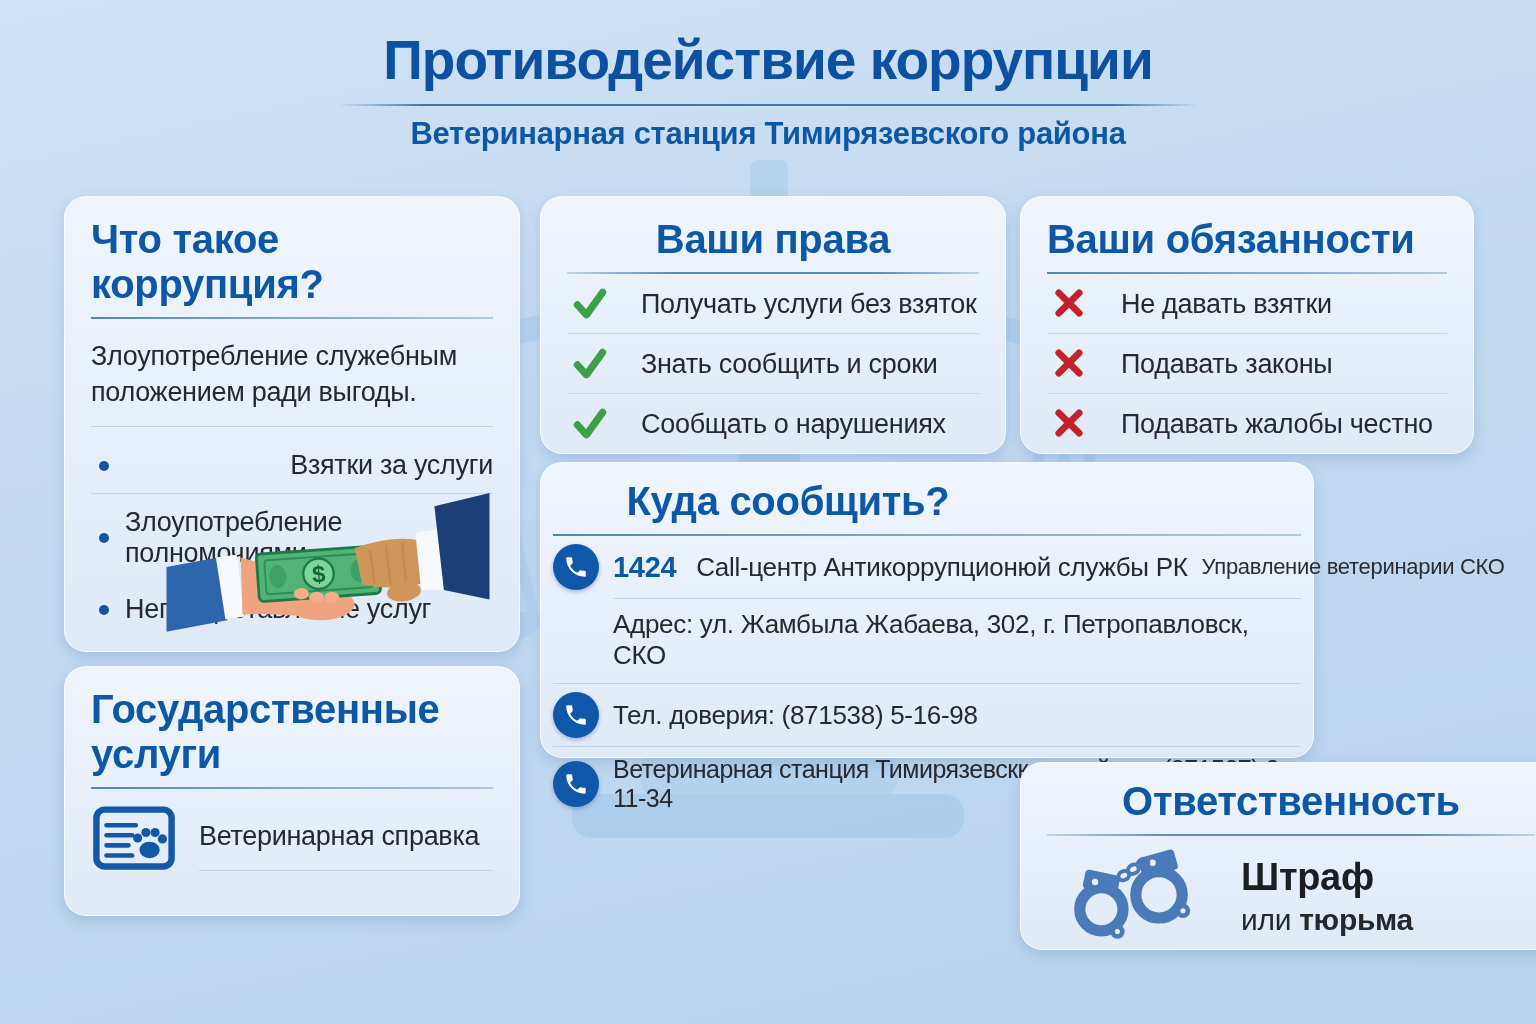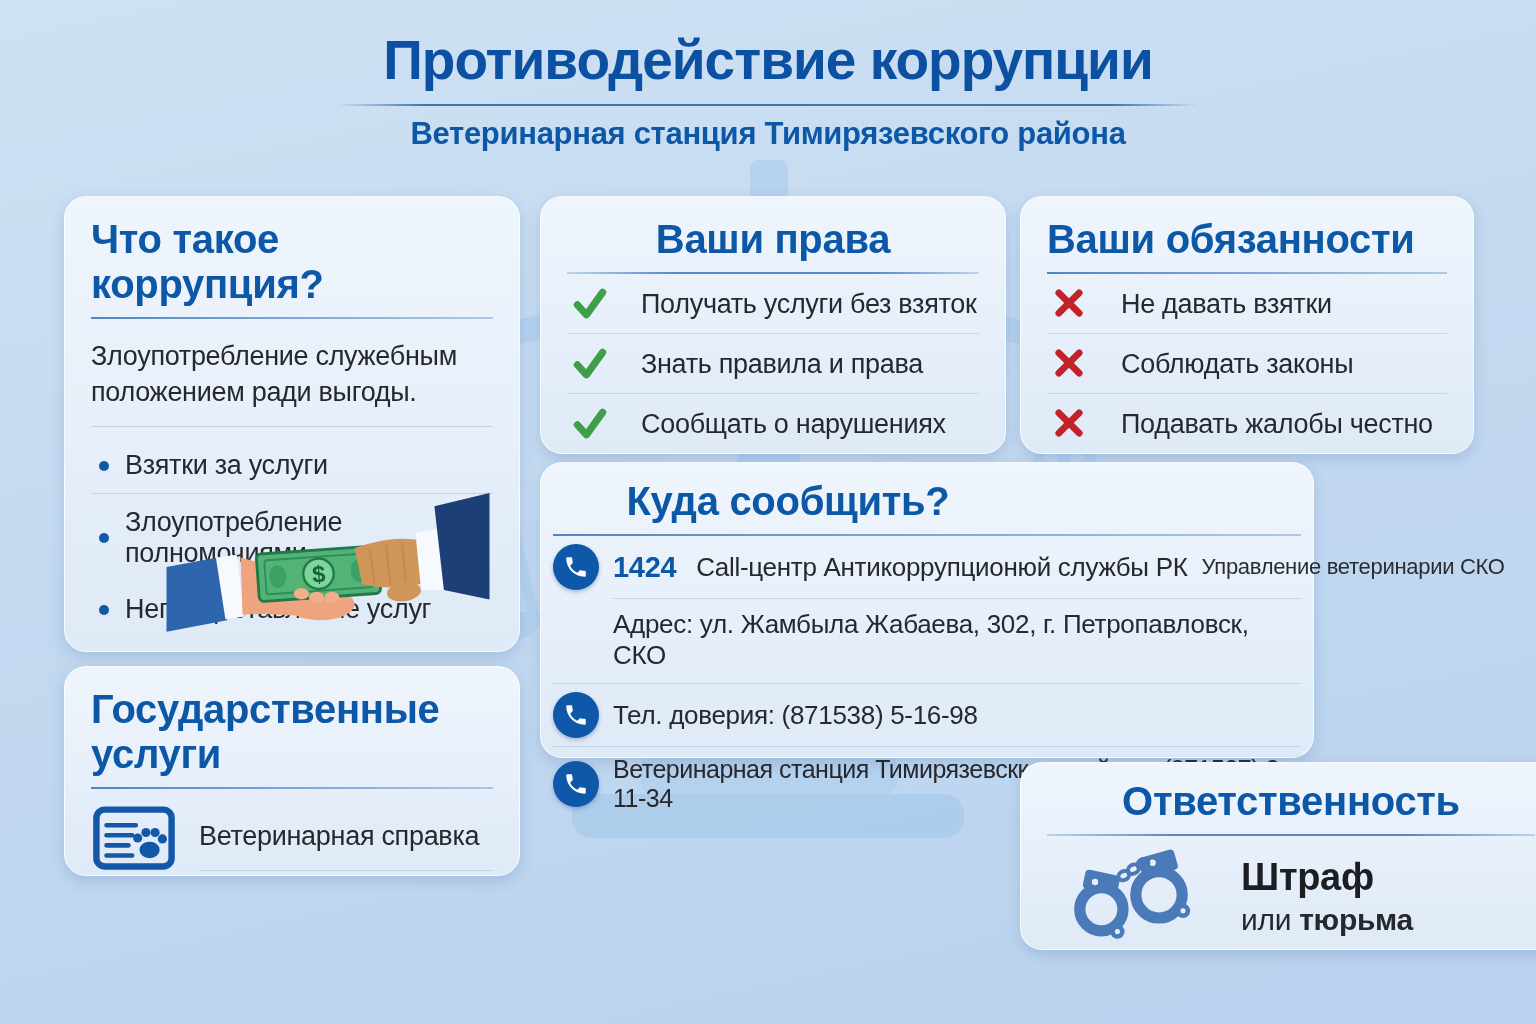--- a/index.html
+++ b/index.html
@@ -32,27 +32,27 @@
   .heading-rule { height:2px; margin-top:10px;
     background:linear-gradient(to right,rgba(62,122,188,.9),rgba(62,122,188,.35)); }
   .heading-rule.centered { background:linear-gradient(to right,rgba(62,122,188,.25),rgba(62,122,188,.85) 25%,rgba(62,122,188,.85) 75%,rgba(62,122,188,.25)); }
 
   
   .p-whatis { left:64px; top:196px; width:456px; height:456px; }
   .definition { margin-top:20px; font-size:27px; line-height:1.32; color:#26282d; width:380px; }
   .soft-rule { border-top:1.5px solid rgba(150,175,205,.45); margin-top:16px; }
   .bullets { margin-top:10px; }
   .bullet-row { display:flex; align-items:center; gap:16px; padding:13px 0 12px 8px; }
-  .bullet-row.ruled { border-bottom:1.5px solid rgba(150,175,205,.40); }
+  .bullet-row.ruled { border-bottom:1.5px solid rgba(150,175,205,.40);justify-content:space-between; }
   .dot { width:10px; height:10px; border-radius:50%; background:#1358a8; flex:0 0 auto; }
   .bullet-label { font-size:27px; }
   .bribe-art { position:absolute; right:24px; bottom:6px; width:334px; height:152px; }
 
   
-  .p-services { left:64px; top:666px; width:456px; height:210px; }
+  .p-services { left:64px; top:666px; width:456px; height:250px; }
   .service-row { display:flex; align-items:center; gap:22px; margin-top:16px; }
   .service-icon { flex:0 0 auto; width:86px; display:flex; justify-content:center; }
   .service-text { flex:1; font-size:27px; padding:16px 0 18px 0; border-bottom:1.5px solid rgba(150,175,205,.40); }
 
   
   .p-rights { left:540px; top:196px; width:466px; height:258px; }
   .p-duties { left:1020px; top:196px; width:454px; height:258px; }
   .mark-row { display:flex; align-items:center; gap:18px; padding:12px 0 11px 2px; }
   .mark-row.ruled { border-bottom:1.5px solid rgba(150,175,205,.35); }
   .mark { flex:0 0 auto; width:42px; height:36px; }
@@ -185,21 +185,21 @@
         </svg>
     </span>
     <span class="mark-label">Получать услуги без взяток</span>
   </div>
   <div class="mark-row ruled">
     <span class="mark">
       <svg viewBox="0 0 40 40" width="42" height="36">
           <path d="M6 21 L16 32 L34 7" stroke="#3da047" stroke-width="8" fill="none" stroke-linecap="round" stroke-linejoin="round"></path>
         </svg>
     </span>
-    <span class="mark-label">Знать правила и права</span>
+    <span class="mark-label">Знать сообщить и сроки</span>
   </div>
   <div class="mark-row">
     <span class="mark">
       <svg viewBox="0 0 40 40" width="42" height="36">
           <path d="M6 21 L16 32 L34 7" stroke="#3da047" stroke-width="8" fill="none" stroke-linecap="round" stroke-linejoin="round"></path>
         </svg>
     </span>
     <span class="mark-label">Сообщать о нарушениях</span>
   </div>
 </div>
@@ -214,21 +214,21 @@
         </svg>
     </span>
     <span class="mark-label">Не давать взятки</span>
   </div>
   <div class="mark-row ruled">
     <span class="mark">
       <svg viewBox="0 0 40 40" width="40" height="34">
           <path d="M8 8 L32 32 M32 8 L8 32" stroke="#c2222a" stroke-width="8" fill="none" stroke-linecap="round"></path>
         </svg>
     </span>
-    <span class="mark-label">Соблюдать законы</span>
+    <span class="mark-label">Подавать законы</span>
   </div>
   <div class="mark-row">
     <span class="mark">
       <svg viewBox="0 0 40 40" width="40" height="34">
           <path d="M8 8 L32 32 M32 8 L8 32" stroke="#c2222a" stroke-width="8" fill="none" stroke-linecap="round"></path>
         </svg>
     </span>
     <span class="mark-label">Подавать жалобы честно</span>
   </div>
 </div>

